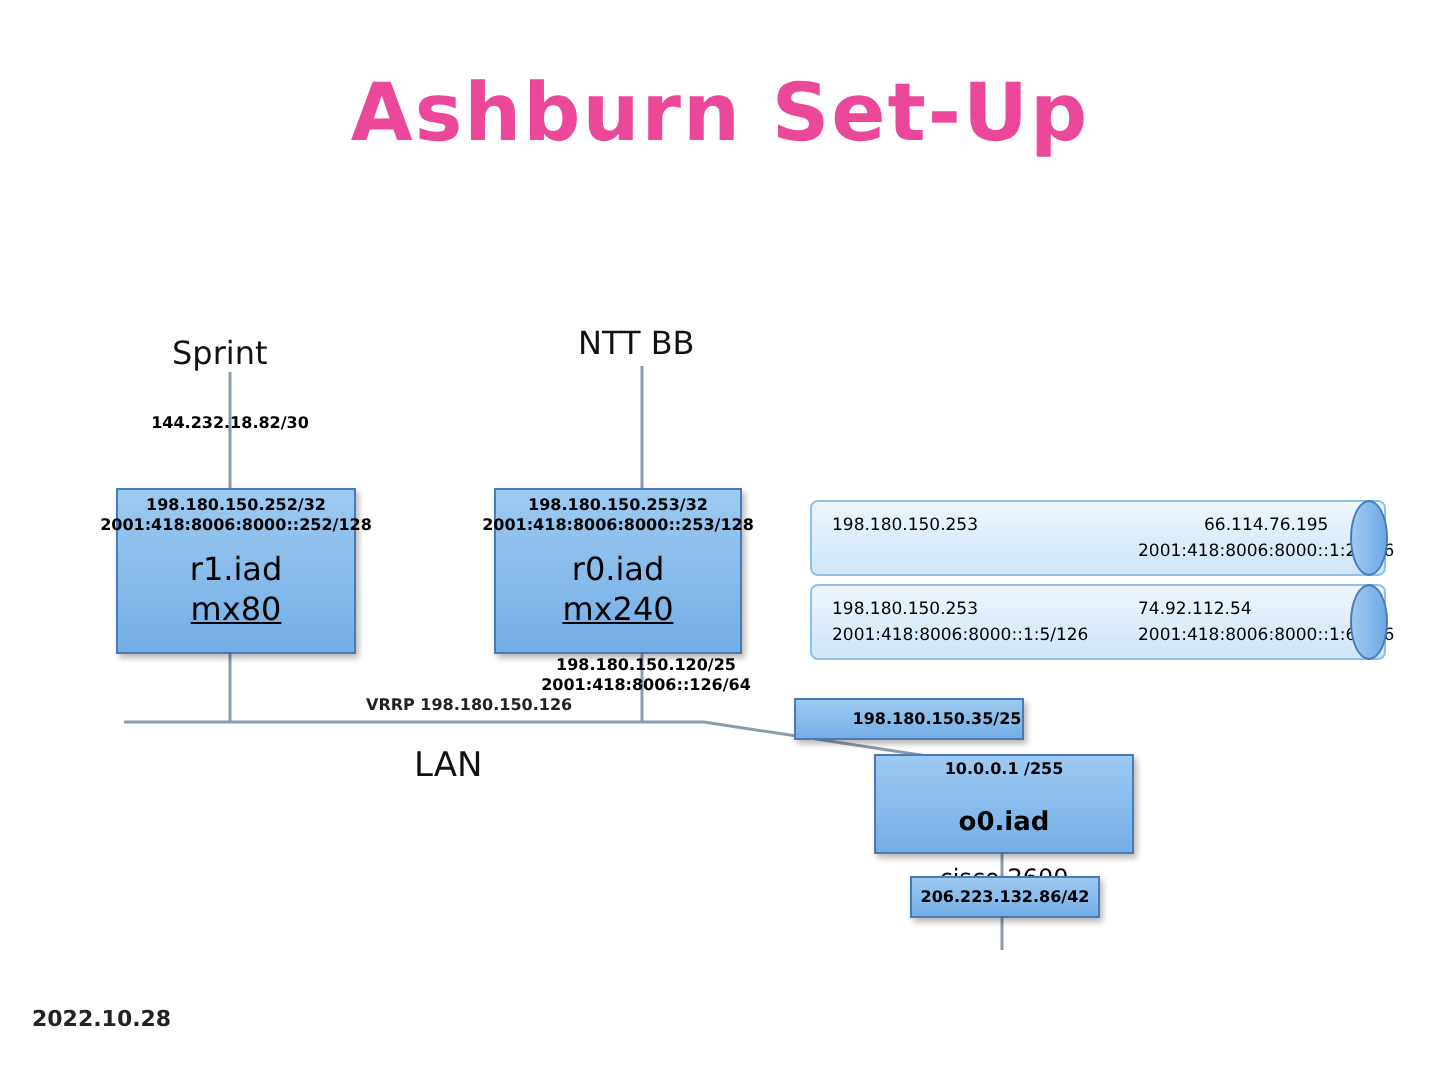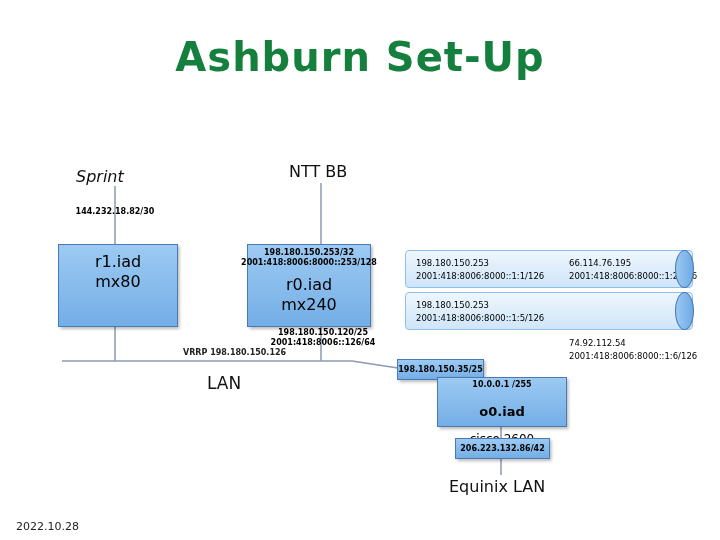--- a/index.html
+++ b/index.html
@@ -1,25 +1,25 @@
 <!DOCTYPE html>
 <html><head>
 <meta charset="utf-8">
 <style>
   html,body{margin:0;padding:0;background:#fff;}
   .slide{position:relative;width:720px;height:540px;background:#ffffff;font-family:"DejaVu Sans",sans-serif;color:#000;overflow:hidden;}
   .abs{position:absolute;}
-  .title{top:34px;left:0;width:720px;text-align:center;font-size:40px;font-weight:bold;color:#15803d;letter-spacing:1px;}
+  .title{top:34px;left:0;width:720px;text-align:center;font-size:40px;font-weight:bold;color:#ec4899;letter-spacing:1px;}
   .biglabel{font-size:16px;color:#111;}
   .tiny{font-size:8px;font-weight:bold;line-height:1.3;text-align:center;}
   .bluebox{background:linear-gradient(180deg,#9ccaf2,#74aee6);border:1px solid #4a7ab5;box-shadow:1.5px 2px 3px rgba(0,0,0,.28);}
   .router{display:flex;flex-direction:column;align-items:center;}
   .router .ips{font-size:8px;font-weight:bold;line-height:1.25;text-align:center;margin-top:3px;}
   .router .host{font-size:16px;margin-top:7px;}
-  .router .model{font-size:16px;margin-top:1px;}
+  .router .model{font-size:16px;margin-top:1px;text-decoration:underline;}
   .ipchip{display:flex;align-items:center;justify-content:center;font-size:8px;font-weight:bold;}
   .cyl{background:linear-gradient(180deg,#eef6fd,#cfe5f8);border:1px solid #8fc0ec;border-radius:4px;}
   .cap{position:absolute;top:-1px;bottom:-1px;right:-2px;width:17px;background:linear-gradient(90deg,#9ccaf2,#6ea9e4);border:1px solid #4a7ab5;border-radius:50%;}
   .col{position:absolute;top:6px;font-size:8.5px;line-height:1.5;white-space:nowrap;}
   .vrrp{font-size:8px;font-weight:bold;color:#222;}
   .date{font-size:11px;color:#222;}
   svg.wires{position:absolute;left:0;top:0;pointer-events:none;}
 </style>
 </head>
 <body>
@@ -33,78 +33,80 @@
       <line x1="115" y1="325" x2="115" y2="361"></line>
       <line x1="321" y1="325" x2="321" y2="361"></line>
       <polyline points="62,361 352,361 470,379"></polyline>
       <line x1="501" y1="425" x2="501" y2="438"></line>
       <line x1="501" y1="457" x2="501" y2="475"></line>
     </g>
   </svg>
 
   <div class="abs title">Ashburn Set-Up</div>
 
-  <div class="abs biglabel" style="left:76px;top:167px;font-style:italic;">Sprint</div>
+  <div class="abs biglabel" style="left:86px;top:167px;">Sprint</div>
   <div class="abs biglabel" style="left:289px;top:162px;">NTT BB</div>
 
   <div class="abs tiny" style="left:65px;top:207px;width:100px;">144.232.18.82/30</div>
 
   <div class="abs bluebox router" style="left:58px;top:244px;width:118px;height:81px;">
+    <div class="ips">
+      <div>198.180.150.252/32</div>
+      <div>2001:418:8006:8000::252/128</div>
+    </div>
     <div class="host">r1.iad</div>
     <div class="model">mx80</div>
   </div>
 
   <div class="abs bluebox router" style="left:247px;top:244px;width:122px;height:81px;">
     <div class="ips">
       <div>198.180.150.253/32</div>
       <div>2001:418:8006:8000::253/128</div>
     </div>
     <div class="host">r0.iad</div>
     <div class="model">mx240</div>
   </div>
 
   <div class="abs cyl" style="left:405px;top:250px;width:286px;height:36px;">
     <div class="col" style="left:10px;">
       <div>198.180.150.253</div>
-      <div>2001:418:8006:8000::1:1/126</div>
     </div>
-    <div class="col" style="left:163px;">
+    <div class="col" style="left:163px;text-align:center;">
       <div>66.114.76.195</div>
       <div>2001:418:8006:8000::1:2/126</div>
     </div>
     <div class="cap"></div>
   </div>
 
   <div class="abs cyl" style="left:405px;top:292px;width:286px;height:36px;">
     <div class="col" style="left:10px;">
       <div>198.180.150.253</div>
       <div>2001:418:8006:8000::1:5/126</div>
     </div>
-    <div class="col" style="left:163px;margin-top:38px;">
+    <div class="col" style="left:163px;">
       <div>74.92.112.54</div>
       <div>2001:418:8006:8000::1:6/126</div>
     </div>
     <div class="cap"></div>
   </div>
 
   <div class="abs tiny" style="left:264px;top:328px;width:118px;">
     <div>198.180.150.120/25</div>
     <div>2001:418:8006::126/64</div>
   </div>
 
   <div class="abs vrrp" style="left:183px;top:348px;">VRRP 198.180.150.126</div>
   <div class="abs biglabel" style="left:207px;top:373px;font-size:17px;">LAN</div>
 
-  <div class="abs bluebox ipchip" style="left:397px;top:359px;width:85px;height:19px;">198.180.150.35/25</div>
+  <div class="abs bluebox ipchip" style="left:397px;top:349px;width:85px;height:19px;padding-left:28px;">198.180.150.35/25</div>
 
   <div class="abs bluebox router" style="left:437px;top:377px;width:128px;height:48px;gap:13px;">
     <div class="ips" style="margin-top:2px;">10.0.0.1 /255</div>
     <div class="host" style="font-size:13px;margin-top:1px;font-weight:bold;">o0.iad</div>
     <div class="model" style="font-size:12px;margin-top:0;">cisco 2600</div>
   </div>
 
   <div class="abs bluebox ipchip" style="left:455px;top:438px;width:93px;height:19px;">206.223.132.86/42</div>
 
-  <div class="abs biglabel" style="left:449px;top:477px;">Equinix LAN</div>
 
-  <div class="abs date" style="left:16px;top:520px;">2022.10.28</div>
+  <div class="abs date" style="left:16px;top:503px;font-weight:bold;">2022.10.28</div>
 
 </div>
 
 </body></html>

